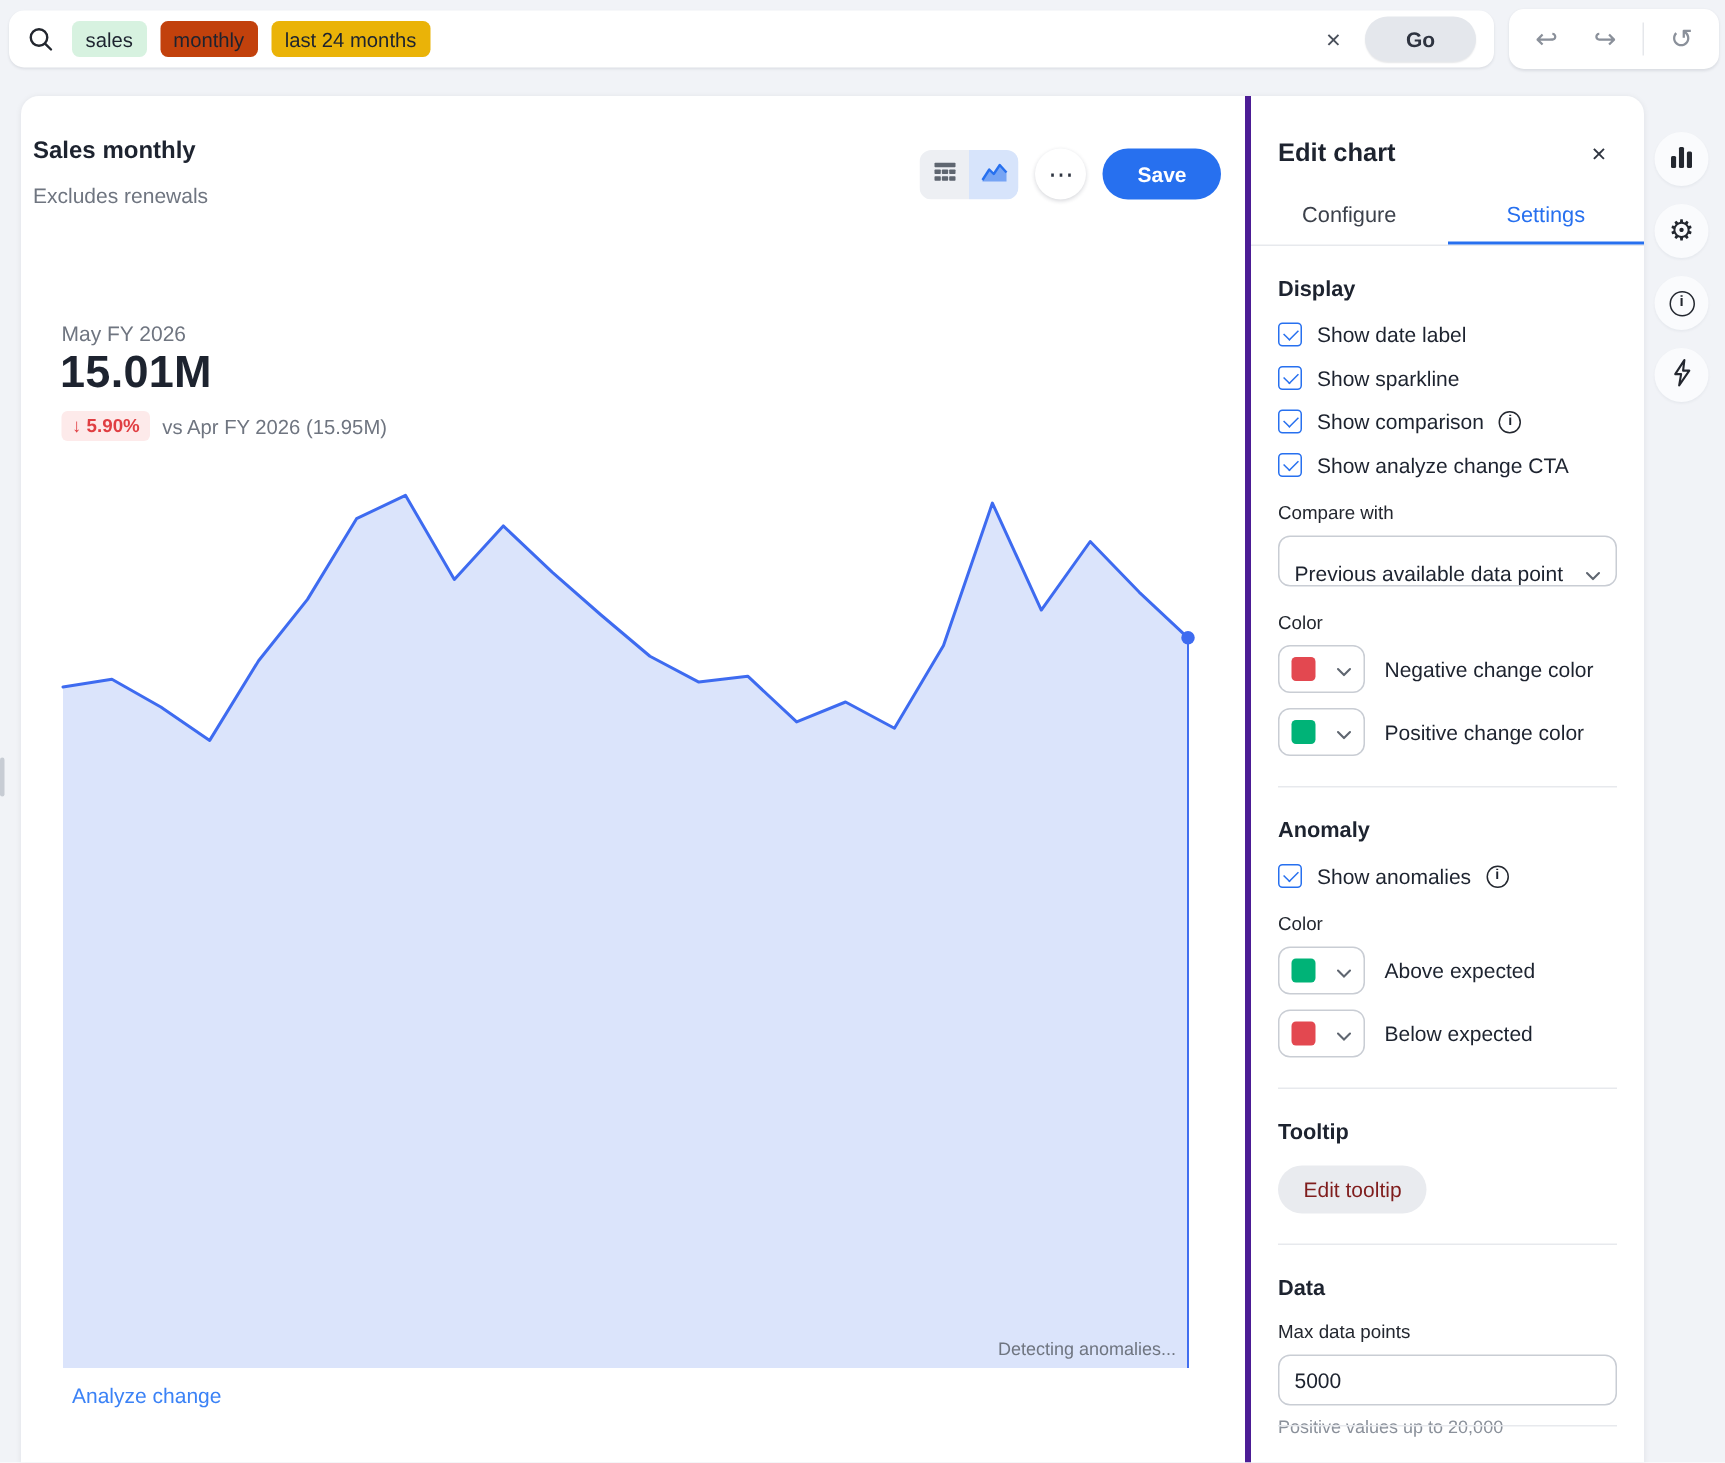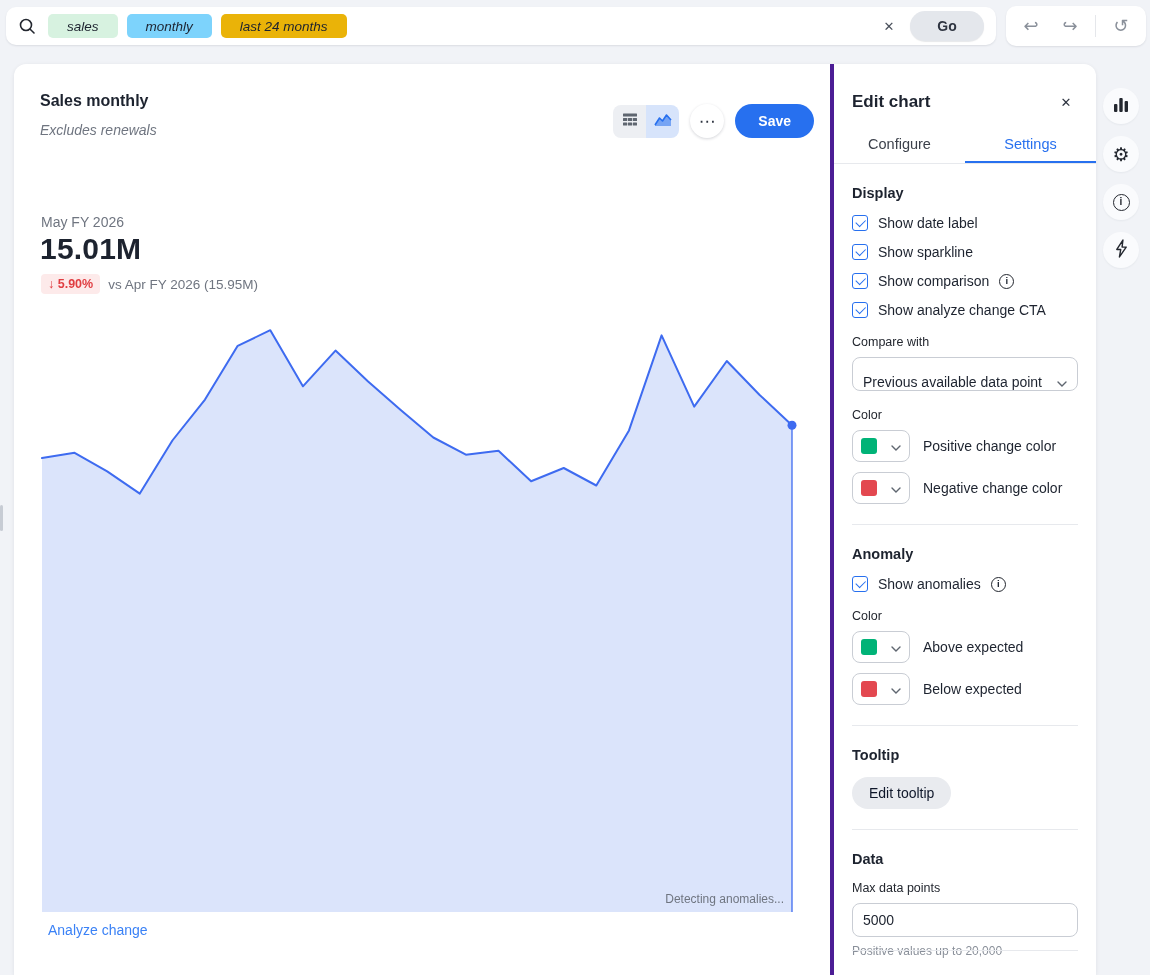--- a/index.html
+++ b/index.html
@@ -14,22 +14,22 @@
 
   
   .topbar { position:absolute; left:0; top:0; width:1150px; height:52px; }
   .searchbox {
     position:absolute; left:6px; top:7px; width:990px; height:38px;
     background:#fff; border-radius:10px; box-shadow:0 1px 2px rgba(20,30,50,.10);
     display:flex; align-items:center; padding:0 12px;
   }
   .mag { display:flex; margin-right:12px; flex:none; }
   .token {
-    height:24px; display:inline-flex; align-items:center; padding:0 19px;
-    border-radius:5px; margin-right:9px; font-size:13.5px; color:#1d232f; cursor:text;font-style:italic;
+    height:24px; display:inline-flex; align-items:center; padding:0 9px;
+    border-radius:5px; margin-right:9px; font-size:13.5px; color:#1d232f; cursor:text;
   }
   .clear { margin-left:auto; font-size:13px; color:#4a505b; width:26px; height:26px; }
   .go {
     width:74px; height:30px; border-radius:16px; background:#e4e7ec;
     font-size:14px; font-weight:600; color:#2e3440; margin-left:8px;
     box-shadow:0 1px 1px rgba(20,30,50,.10);
   }
   .history {
     position:absolute; right:4px; top:6px; width:140px; height:40px;
     background:#fff; border-radius:10px; box-shadow:0 1px 2px rgba(20,30,50,.10);
@@ -39,23 +39,23 @@
   .hdiv { width:1px; height:22px; background:#e5e7eb; }
 
   
   .card {
     position:absolute; left:14px; top:64px; width:1082px; height:911px;
     background:#fff; border-radius:12px 12px 0 0; box-shadow:0 1px 4px rgba(15,23,42,.08);
     display:flex;
   }
   .leftsec { width:816px; position:relative; flex:none; }
 
-  .viz-header { position:absolute; left:26px; top:28px; right:16px; display:flex; align-items:flex-end; }
+  .viz-header { position:absolute; left:8px; top:28px; right:16px; display:flex; align-items:center; }
   .viz-title { font-size:16px; font-weight:700; margin-bottom:12px; }
-  .viz-sub { font-size:14px; color:#6f7580;font-style:italic; }
+  .viz-sub { font-size:14px; color:#6f7580; }
   .viz-controls { margin-left:auto; display:flex; align-items:center; gap:11px; margin-top:2px; }
   .seg { display:flex; border-radius:8px; overflow:hidden; height:33px; }
   .seg-l, .seg-r { width:33px; display:grid; place-items:center; }
   .seg-l { background:#edeff3; }
   .seg-r { background:#d7e4fb; }
   .more {
     width:34px; height:34px; border-radius:50%; background:#fff;
     box-shadow:0 1px 3px rgba(20,30,50,.18); font-size:17px; color:#2e3440;
     display:grid; place-items:center; line-height:1;
   }
@@ -122,21 +122,21 @@
   .swatchrow { display:flex; align-items:center; gap:13px; margin-bottom:10px; }
   .swatchsel {
     width:58px; height:32px; border:1px solid #c9cdd4; border-radius:8px; background:#fff;
     display:flex; align-items:center; justify-content:space-between; padding:0 8px; flex:none;
   }
   .swatch { width:16px; height:16px; border-radius:3px; }
   .swl { font-size:14px; }
   .divider { height:1px; background:#e7e9ed; margin-top:20px; }
   .pill-btn {
     height:32px; padding:2px 17px; border-radius:16px; background:#e9ebef;
-    font-size:14px; color:#0f172a;
+    font-size:14px; color:#7f1d1d;
   }
   .txt-input {
     width:100%; height:34px; border:1px solid #c9cdd4; border-radius:8px;
     padding:0 10px; font-size:14px; font-family:inherit; color:#1d232f;
   }
   .helper { margin-top:7px; font-size:12px; color:#8a909a; }
   .panel-bottom-divider { position:absolute; left:18px; right:18px; top:886px; height:1px; background:#e7e9ed; }
 
   
   .rail { position:absolute; left:1103px; top:88px; display:flex; flex-direction:column; gap:12px; }
@@ -157,21 +157,21 @@
 
 <div class="topbar">
   <div class="searchbox">
     <span class="mag">
       <svg width="18" height="18" viewBox="0 0 18 18">
           <circle cx="8" cy="8" r="5.5" fill="none" stroke="#23272f" stroke-width="1.6"></circle>
           <line x1="12.2" y1="12.2" x2="16" y2="16" stroke="#23272f" stroke-width="1.6" stroke-linecap="round"></line>
         </svg>
     </span>
     <span class="token" style="background: rgb(215, 242, 224);">sales</span>
-    <span class="token" style="background: #7dd3fc;">monthly</span>
+    <span class="token" style="background: #c2410c;">monthly</span>
     <span class="token" style="background: #eab308;">last 24 months</span>
     <button class="clear"><span>✕</span></button>
     <button class="go">Go</button>
   </div>
   <div class="history">
     <button class="hist-btn"><span>↩</span></button>
     <button class="hist-btn"><span>↪</span></button>
     <span class="hdiv"></span>
     <button class="hist-btn"><span>↺</span></button>
   </div>
@@ -274,35 +274,35 @@
     <button class="dropdown">
       <span class="dd-text">Previous available data point</span>
       <span><svg width="10" height="6" viewBox="0 0 10 6">
             <path d="M1 1 L5 5 L9 1" stroke="#5f6670" stroke-width="1.4" fill="none" stroke-linecap="round"></path>
           </svg></span>
     </button>
 
     <div class="sublabel">Color</div>
     <div class="swatchrow">
       <button class="swatchsel">
+        <span class="swatch" style="background: rgb(227, 72, 80);"></span>
+        <span><svg width="10" height="6" viewBox="0 0 10 6">
+              <path d="M1 1 L5 5 L9 1" stroke="#5f6670" stroke-width="1.4" fill="none" stroke-linecap="round"></path>
+            </svg></span>
+      </button>
+      <span class="swl">Negative change color</span>
+    </div>
+    <div class="swatchrow">
+      <button class="swatchsel">
         <span class="swatch" style="background: rgb(0, 179, 119);"></span>
         <span><svg width="10" height="6" viewBox="0 0 10 6">
               <path d="M1 1 L5 5 L9 1" stroke="#5f6670" stroke-width="1.4" fill="none" stroke-linecap="round"></path>
             </svg></span>
       </button>
       <span class="swl">Positive change color</span>
-    </div>
-    <div class="swatchrow">
-      <button class="swatchsel">
-        <span class="swatch" style="background: rgb(227, 72, 80);"></span>
-        <span><svg width="10" height="6" viewBox="0 0 10 6">
-              <path d="M1 1 L5 5 L9 1" stroke="#5f6670" stroke-width="1.4" fill="none" stroke-linecap="round"></path>
-            </svg></span>
-      </button>
-      <span class="swl">Negative change color</span>
     </div>
 
     <div class="divider"></div>
 
     <div class="sec-h">Anomaly</div>
     <label class="cbrow">
       <span class="cb"></span>
       <span>Show anomalies</span>
       <span class="info-i">i</span>
     </label>

